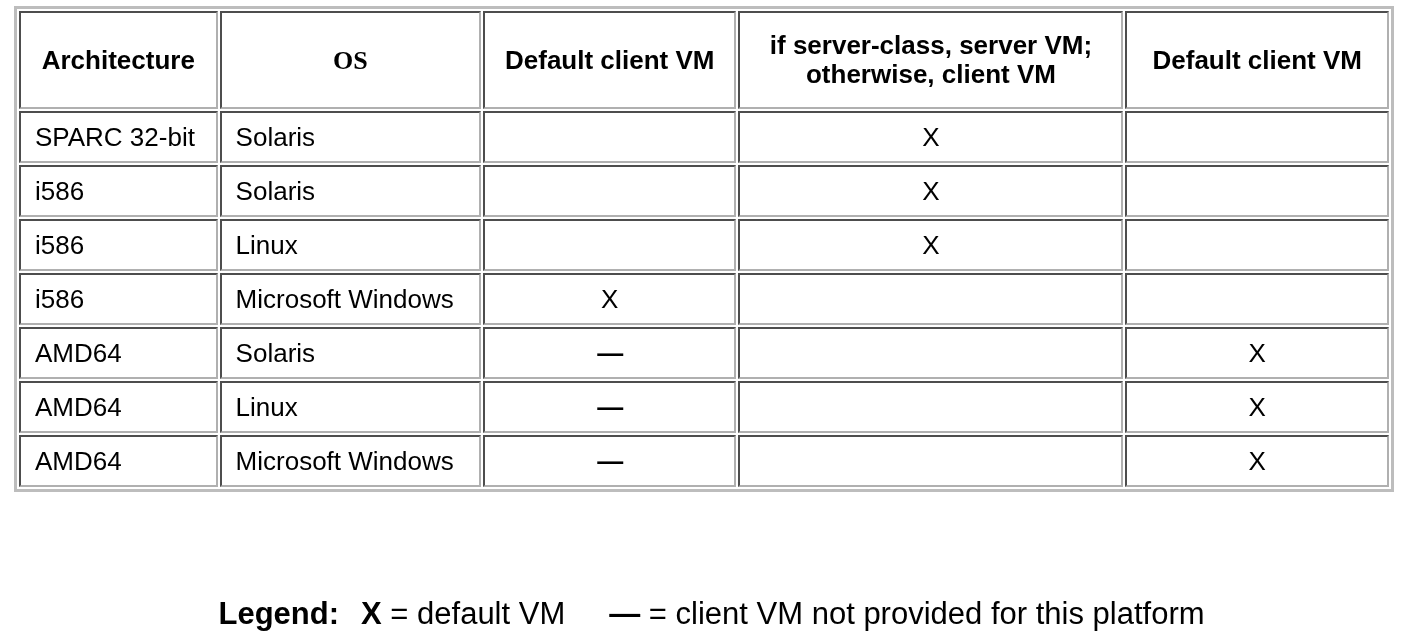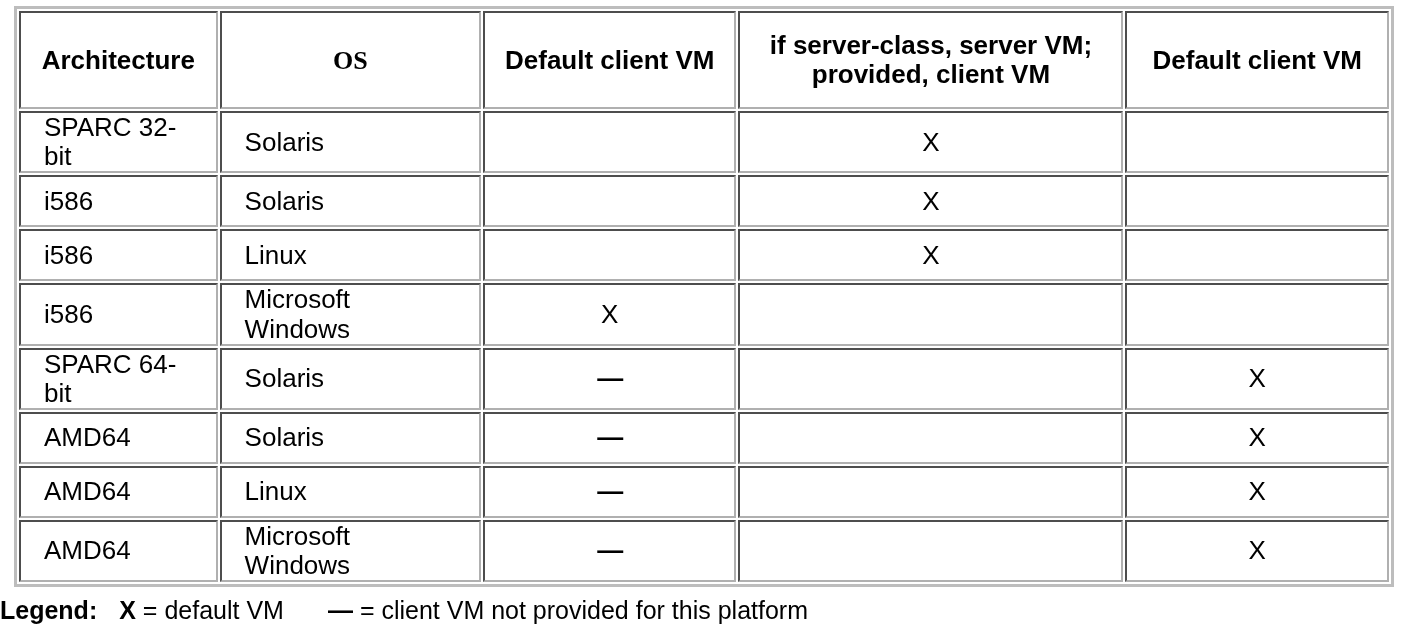--- a/index.html
+++ b/index.html
@@ -38,21 +38,21 @@
     width: 1380px;
     table-layout: fixed;
   }
 
   table.vm-table td,
   table.vm-table th {
     border: 2px solid #4d4d4d;
     border-right-color: #b0b0b0;
     border-bottom-color: #b0b0b0;
     background: #ffffff;
-    padding: 0 23px;
+    padding: 0 14px;
     font-size: 26px;
     line-height: 1.12;
     font-weight: normal;
     vertical-align: middle;
     height: 52px;
     box-sizing: border-box;
   }
 
   table.vm-table thead th {
     font-weight: bold;
@@ -82,21 +82,22 @@
     font-weight: bold;
     letter-spacing: -1px;
   }
 
   
   .legend {
     position: absolute;
     left: 0;
     top: 597px;
     width: 1423px;
-    font-size: 25px;
+    text-align: center;
+    font-size: 31px;
     line-height: 1.1;
     white-space: nowrap;
   }
   .legend .legend-label {
     font-weight: bold;
   }
   .legend .legend-sym {
     font-weight: bold;
   }
   .legend .legend-gap {
@@ -118,21 +119,21 @@
 
   <div class="vm-table-wrap">
     <table class="vm-table">
       <thead>
         <tr>
           <th class="col-arch">Architecture</th>
           <th class="col-os">OS</th>
           <th class="col-dcvm">Default client VM</th>
           <th class="col-cond">
             <span>if server-class, server VM;</span><br>
-            <span>provided, client VM</span>
+            <span>otherwise, client VM</span>
           </th>
           <th class="col-dsvm">Default client VM</th>
         </tr>
       </thead>
       <tbody id="vm-table-body">
           <tr>
             <td class="cell-arch">SPARC 32-bit</td>
             <td class="cell-os">Solaris</td>
             <td class="cell-mark"></td>
             <td class="cell-mark">X</td>
@@ -153,27 +154,20 @@
             <td class="cell-mark"></td>
           </tr>
           <tr>
             <td class="cell-arch">i586</td>
             <td class="cell-os">Microsoft Windows</td>
             <td class="cell-mark">X</td>
             <td class="cell-mark"></td>
             <td class="cell-mark"></td>
           </tr>
           <tr>
-            <td class="cell-arch">SPARC 64-bit</td>
-            <td class="cell-os">Solaris</td>
-            <td class="cell-mark dash">—</td>
-            <td class="cell-mark"></td>
-            <td class="cell-mark">X</td>
-          </tr>
-          <tr>
             <td class="cell-arch">AMD64</td>
             <td class="cell-os">Solaris</td>
             <td class="cell-mark dash">—</td>
             <td class="cell-mark"></td>
             <td class="cell-mark">X</td>
           </tr>
           <tr>
             <td class="cell-arch">AMD64</td>
             <td class="cell-os">Linux</td>
             <td class="cell-mark dash">—</td>

